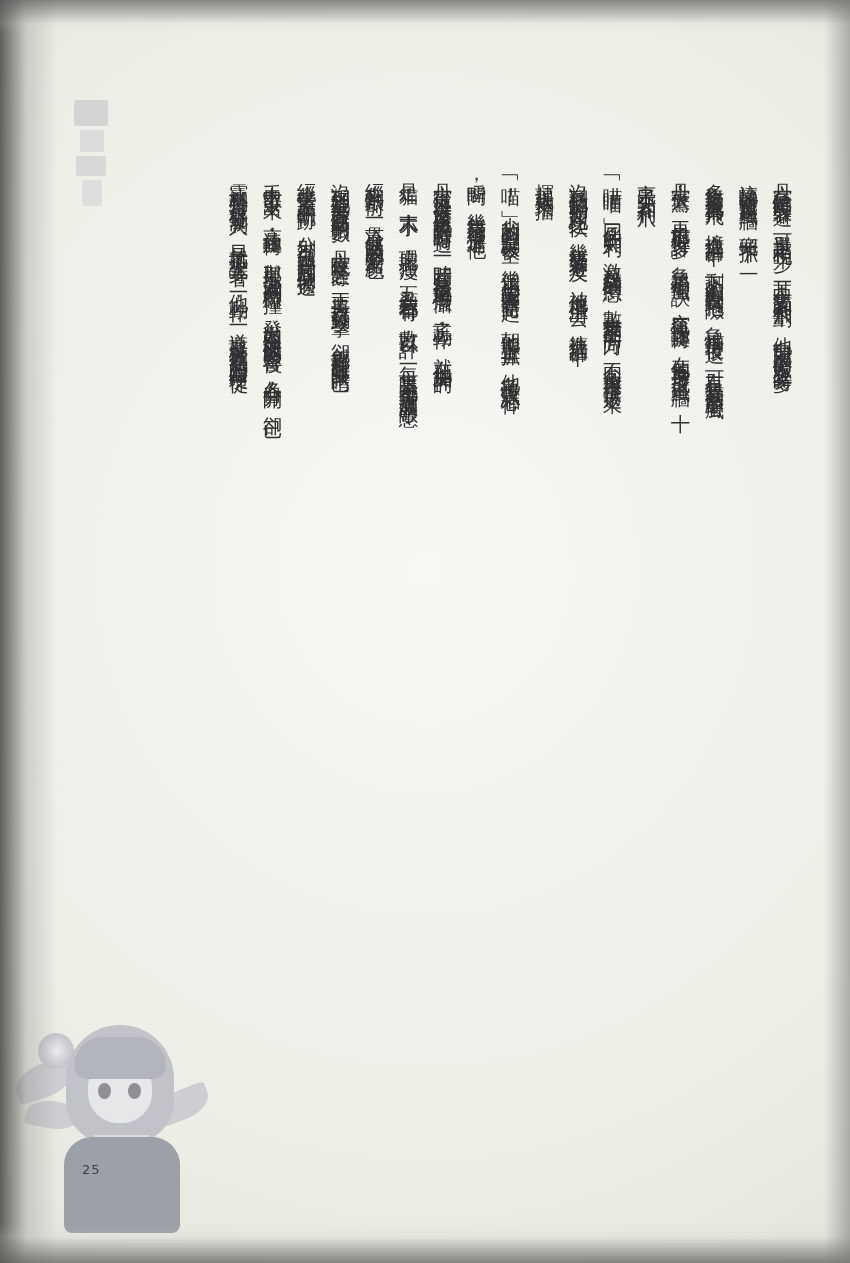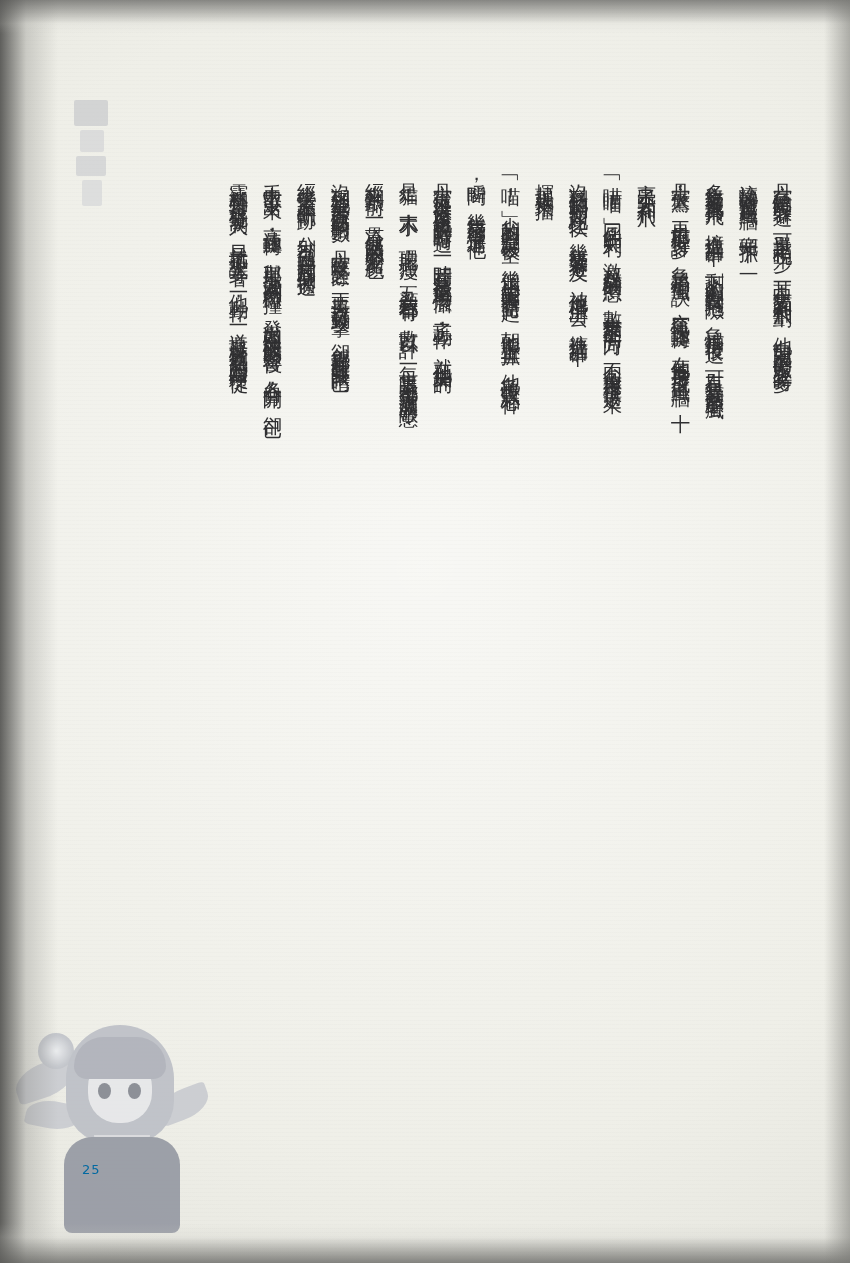--- a/index.html
+++ b/index.html
@@ -165,21 +165,21 @@
     text-align: start;
   }
 
   
   .page-number {
     position: absolute;
     left: 82px;
     bottom: 86px;
     font-family: "DejaVu Sans", sans-serif;
     font-size: 13px;
-    color: #0369a1;
+    color: #404040;
     letter-spacing: 1px;
   }
   
   .banding {
     position: absolute;
     inset: 0;
     background: repeating-linear-gradient(to bottom,
       rgba(0,0,0,0.012) 0px,
       rgba(0,0,0,0.012) 1px,
       rgba(255,255,255,0) 1px,

